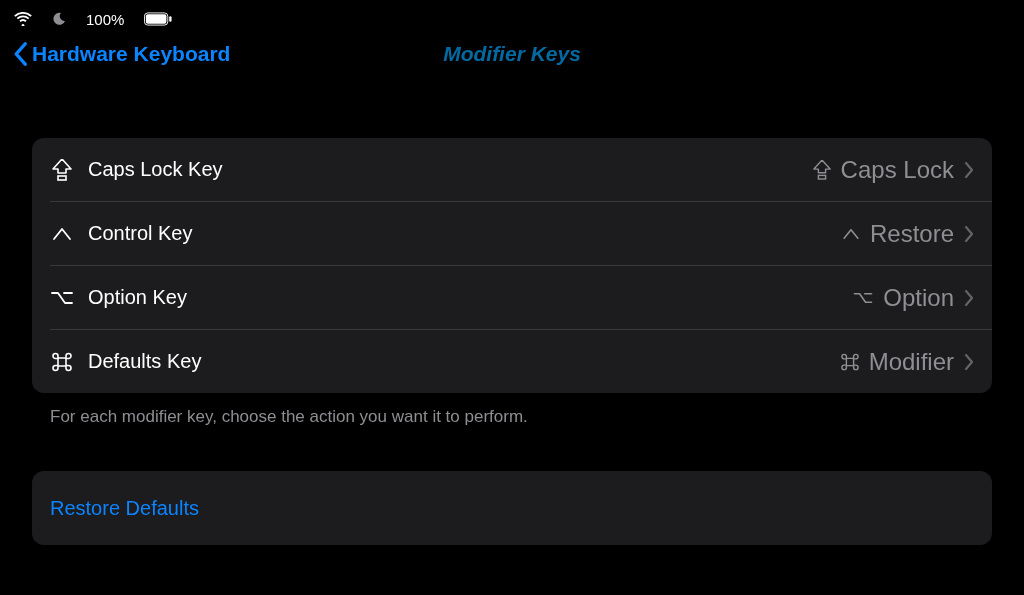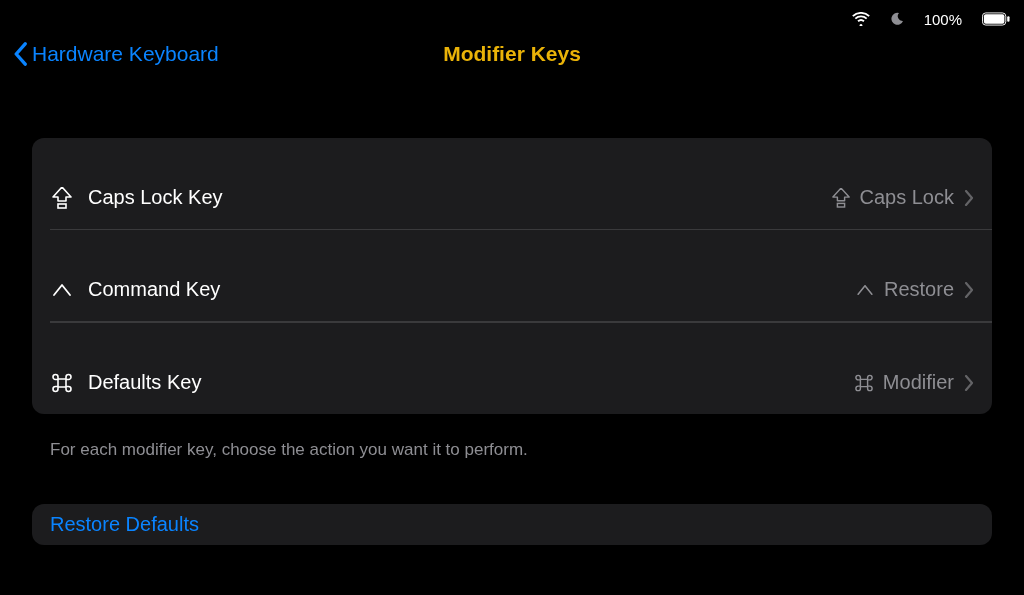--- a/index.html
+++ b/index.html
@@ -6,21 +6,20 @@
   html, body {
     width: 1024px;
     height: 595px;
     background: #000000;
     font-family: -apple-system, BlinkMacSystemFont, "Helvetica Neue", Arial, sans-serif;
     color: #ffffff;
     overflow: hidden;
   }
   .status-bar {
     display: flex;
-    justify-content: flex-end;
     align-items: center;
     padding: 12px 14px 2px 14px;
     height: 28px;
     gap: 20px;
   }
   .status-bar .wifi-icon svg { width: 18px; height: 14px; display: block; }
   .status-bar .moon-icon svg { width: 14px; height: 14px; display: block; }
   .status-bar .battery-percent { font-size: 15px; font-weight: 500; }
   .status-bar .battery-icon svg { width: 28px; height: 14px; display: block; }
   .nav-bar {
@@ -28,48 +27,48 @@
     height: 52px;
     display: flex;
     align-items: center;
     padding: 0 12px;
   }
   .back-button {
     display: flex;
     align-items: center;
     color: #0a84ff;
     font-size: 21px;
-    font-weight: 400;
+    font-weight: 700;
     cursor: pointer;
     gap: 2px;
   }
   .back-chevron svg { width: 18px; height: 24px; display: block; }
   .nav-title {
     position: absolute;
     left: 50%;
     transform: translateX(-50%);
     font-size: 21px;
     font-weight: 600;
-    color: #eab308;
+    color: #0369a1;
+    font-style: italic;
   }
   .content {
     padding: 58px 32px 0 32px;
   }
   .group {
     background: #1c1c1e;
     border-radius: 12px;
     overflow: hidden;
   }
   .row {
     display: flex;
     align-items: center;
     height: 63px;
     padding: 0 18px;
     cursor: pointer;
-    margin-top: 28px;
   }
   .sep {
     height: 1px;
     background: #3a3a3c;
     margin-left: 18px;
   }
   .row .left {
     display: flex;
     align-items: center;
     gap: 14px;
@@ -79,32 +78,32 @@
   .row .key-icon svg { display: block; }
   .row .key-label { font-size: 20px; color: #ffffff; }
   .row .right {
     display: flex;
     align-items: center;
     gap: 10px;
     color: #8e8e93;
   }
   .row .right .val-icon { display: flex; }
   .row .right .val-icon svg { display: block; }
-  .row .right .val-label { font-size: 20px; }
+  .row .right .val-label { font-size: 24px; }
   .row .chevron svg { width: 10px; height: 16px; display: block; }
   .footer-text {
     color: #8e8e93;
     font-size: 17px;
-    padding: 26px 18px 0 18px;
+    padding: 14px 18px 0 18px;
   }
   .spacer { height: 44px; }
   .restore {
     background: #1c1c1e;
     border-radius: 12px;
-    height: 41px;
+    height: 74px;
     display: flex;
     align-items: center;
     padding: 0 18px;
     color: #0a84ff;
     font-size: 20px;
     cursor: pointer;
   }
 </style>
 </head>
 <body>
@@ -172,38 +171,63 @@
     </div>
     <div class="sep"></div>
 
     <div class="row">
       <div class="left">
         <span class="key-icon">
           <svg width="20" height="14" viewBox="0 0 20 14">
               <path d="M2 12 L10 2 L18 12" fill="none" stroke="#ffffff" stroke-width="1.8" stroke-linecap="round" stroke-linejoin="round"></path>
             </svg>
         </span>
-        <span class="key-label">Command Key</span>
+        <span class="key-label">Control Key</span>
       </div>
       <div class="right">
         <span class="val-icon">
           <svg width="18" height="12" viewBox="0 0 20 14">
               <path d="M2 12 L10 2 L18 12" fill="none" stroke="#8e8e93" stroke-width="1.8" stroke-linecap="round" stroke-linejoin="round"></path>
             </svg>
         </span>
         <span class="val-label">Restore</span>
         <span class="chevron">
           <svg viewBox="0 0 10 16">
               <path d="M2 1 L8 8 L2 15" fill="none" stroke="#636366" stroke-width="2.2" stroke-linecap="round" stroke-linejoin="round"></path>
             </svg>
         </span>
       </div>
     </div>
     <div class="sep"></div>
 
+    <div class="row">
+      <div class="left">
+        <span class="key-icon">
+          <svg width="22" height="14" viewBox="0 0 22 14">
+              <path d="M1 2 H7 L14 12 H21" fill="none" stroke="#ffffff" stroke-width="1.8" stroke-linecap="round" stroke-linejoin="round"></path>
+              <path d="M13 2 H21" fill="none" stroke="#ffffff" stroke-width="1.8" stroke-linecap="round"></path>
+            </svg>
+        </span>
+        <span class="key-label">Option Key</span>
+      </div>
+      <div class="right">
+        <span class="val-icon">
+          <svg width="20" height="12" viewBox="0 0 22 14">
+              <path d="M1 2 H7 L14 12 H21" fill="none" stroke="#8e8e93" stroke-width="1.8" stroke-linecap="round" stroke-linejoin="round"></path>
+              <path d="M13 2 H21" fill="none" stroke="#8e8e93" stroke-width="1.8" stroke-linecap="round"></path>
+            </svg>
+        </span>
+        <span class="val-label">Option</span>
+        <span class="chevron">
+          <svg viewBox="0 0 10 16">
+              <path d="M2 1 L8 8 L2 15" fill="none" stroke="#636366" stroke-width="2.2" stroke-linecap="round" stroke-linejoin="round"></path>
+            </svg>
+        </span>
+      </div>
+    </div>
     <div class="sep"></div>
 
     <div class="row">
       <div class="left">
         <span class="key-icon">
           <svg width="20" height="20" viewBox="0 0 20 20">
               <path d="M6 6 H14 V14 H6 Z M6 6 V4 A2.5 2.5 0 1 0 3.5 6.5 H6 M14 6 V4 A2.5 2.5 0 1 1 16.5 6.5 H14 M6 14 V16 A2.5 2.5 0 1 1 3.5 13.5 H6 M14 14 V16 A2.5 2.5 0 1 0 16.5 13.5 H14" fill="none" stroke="#ffffff" stroke-width="1.6"></path>
             </svg>
         </span>
         <span class="key-label">Defaults Key</span>

